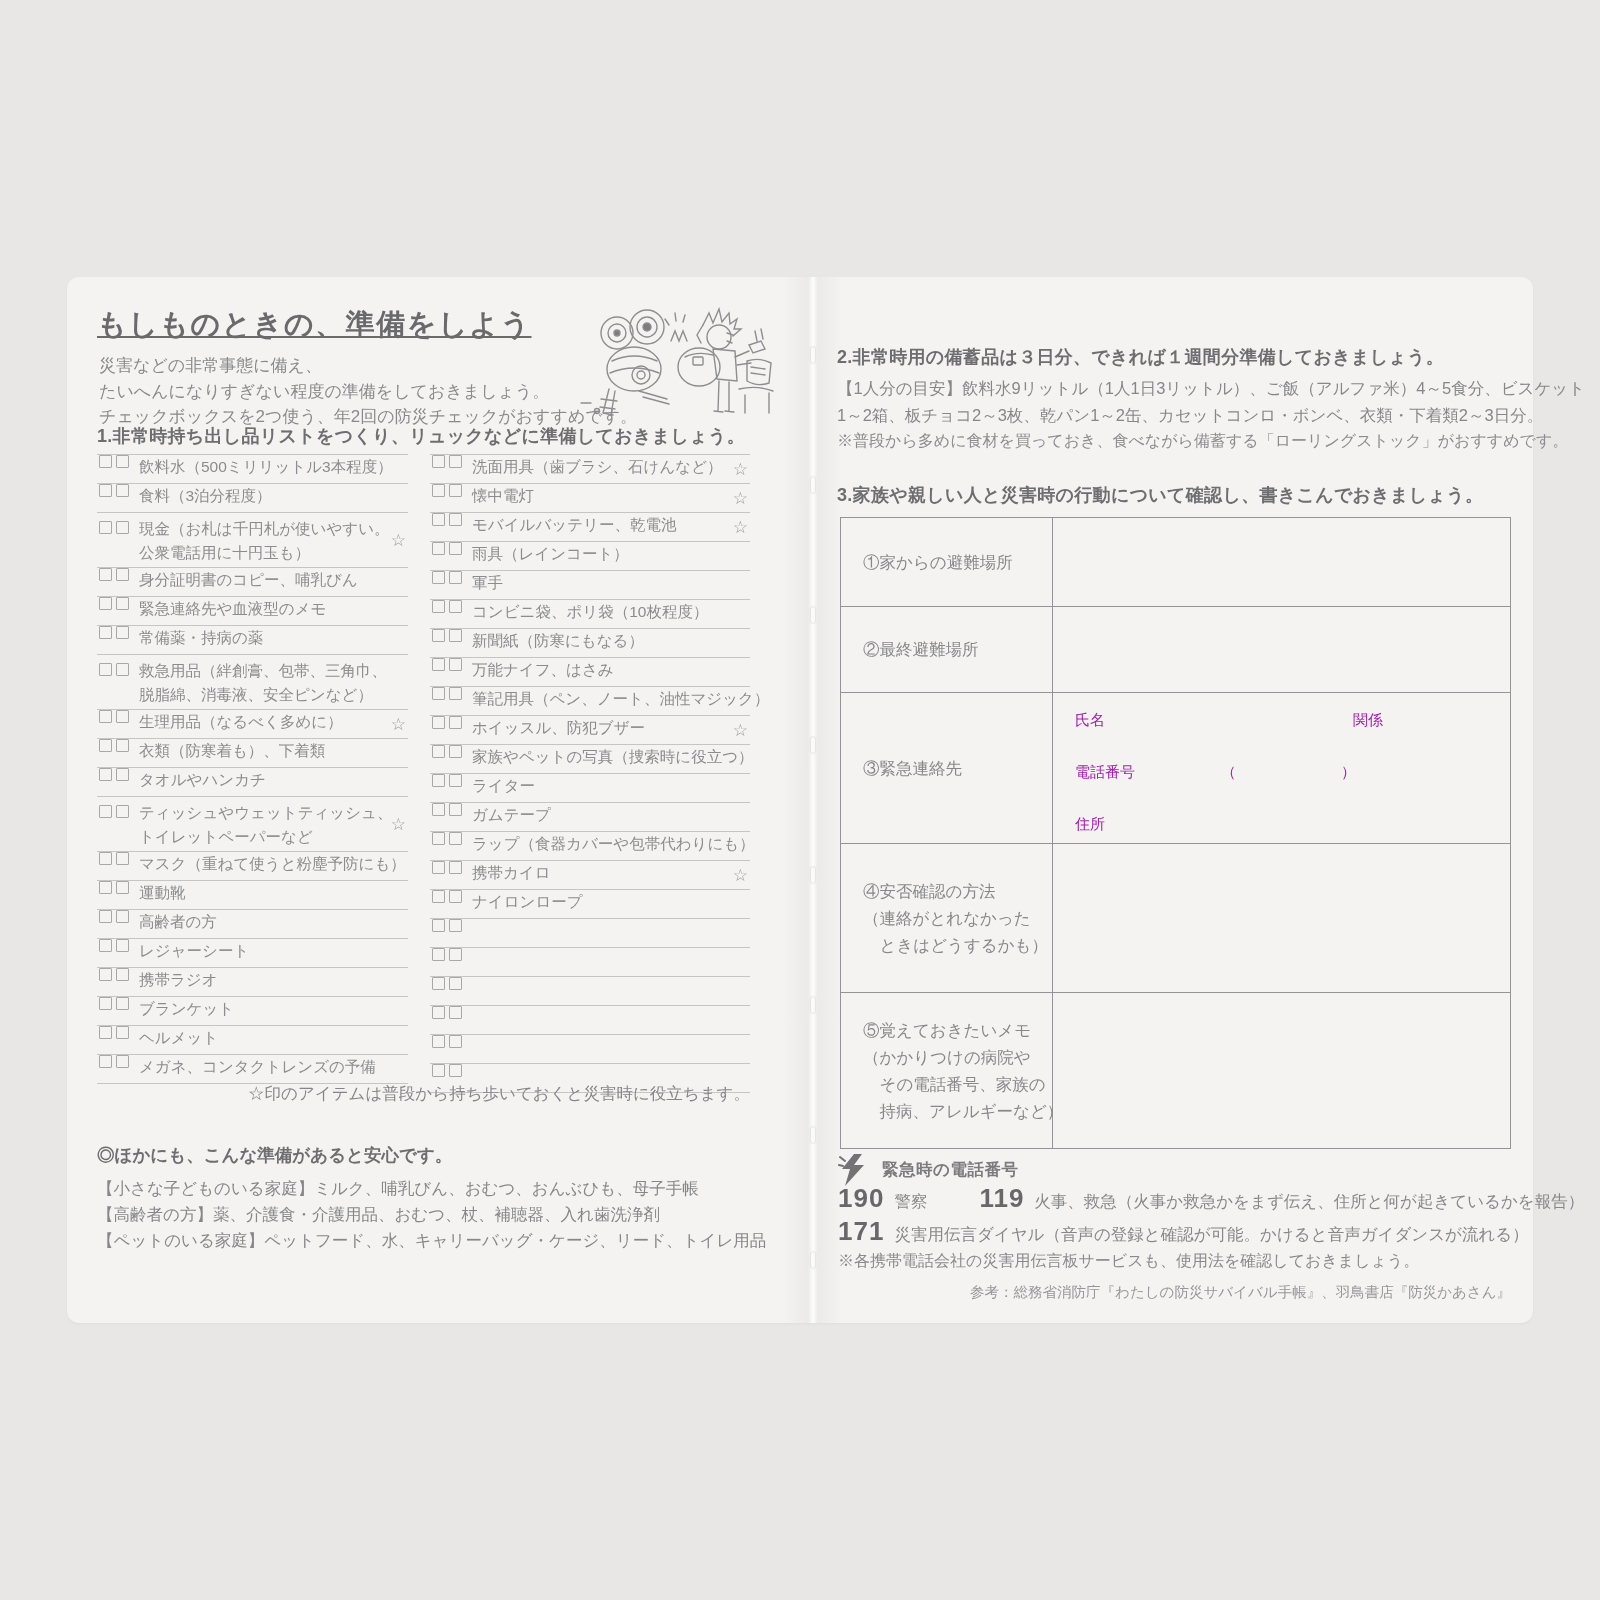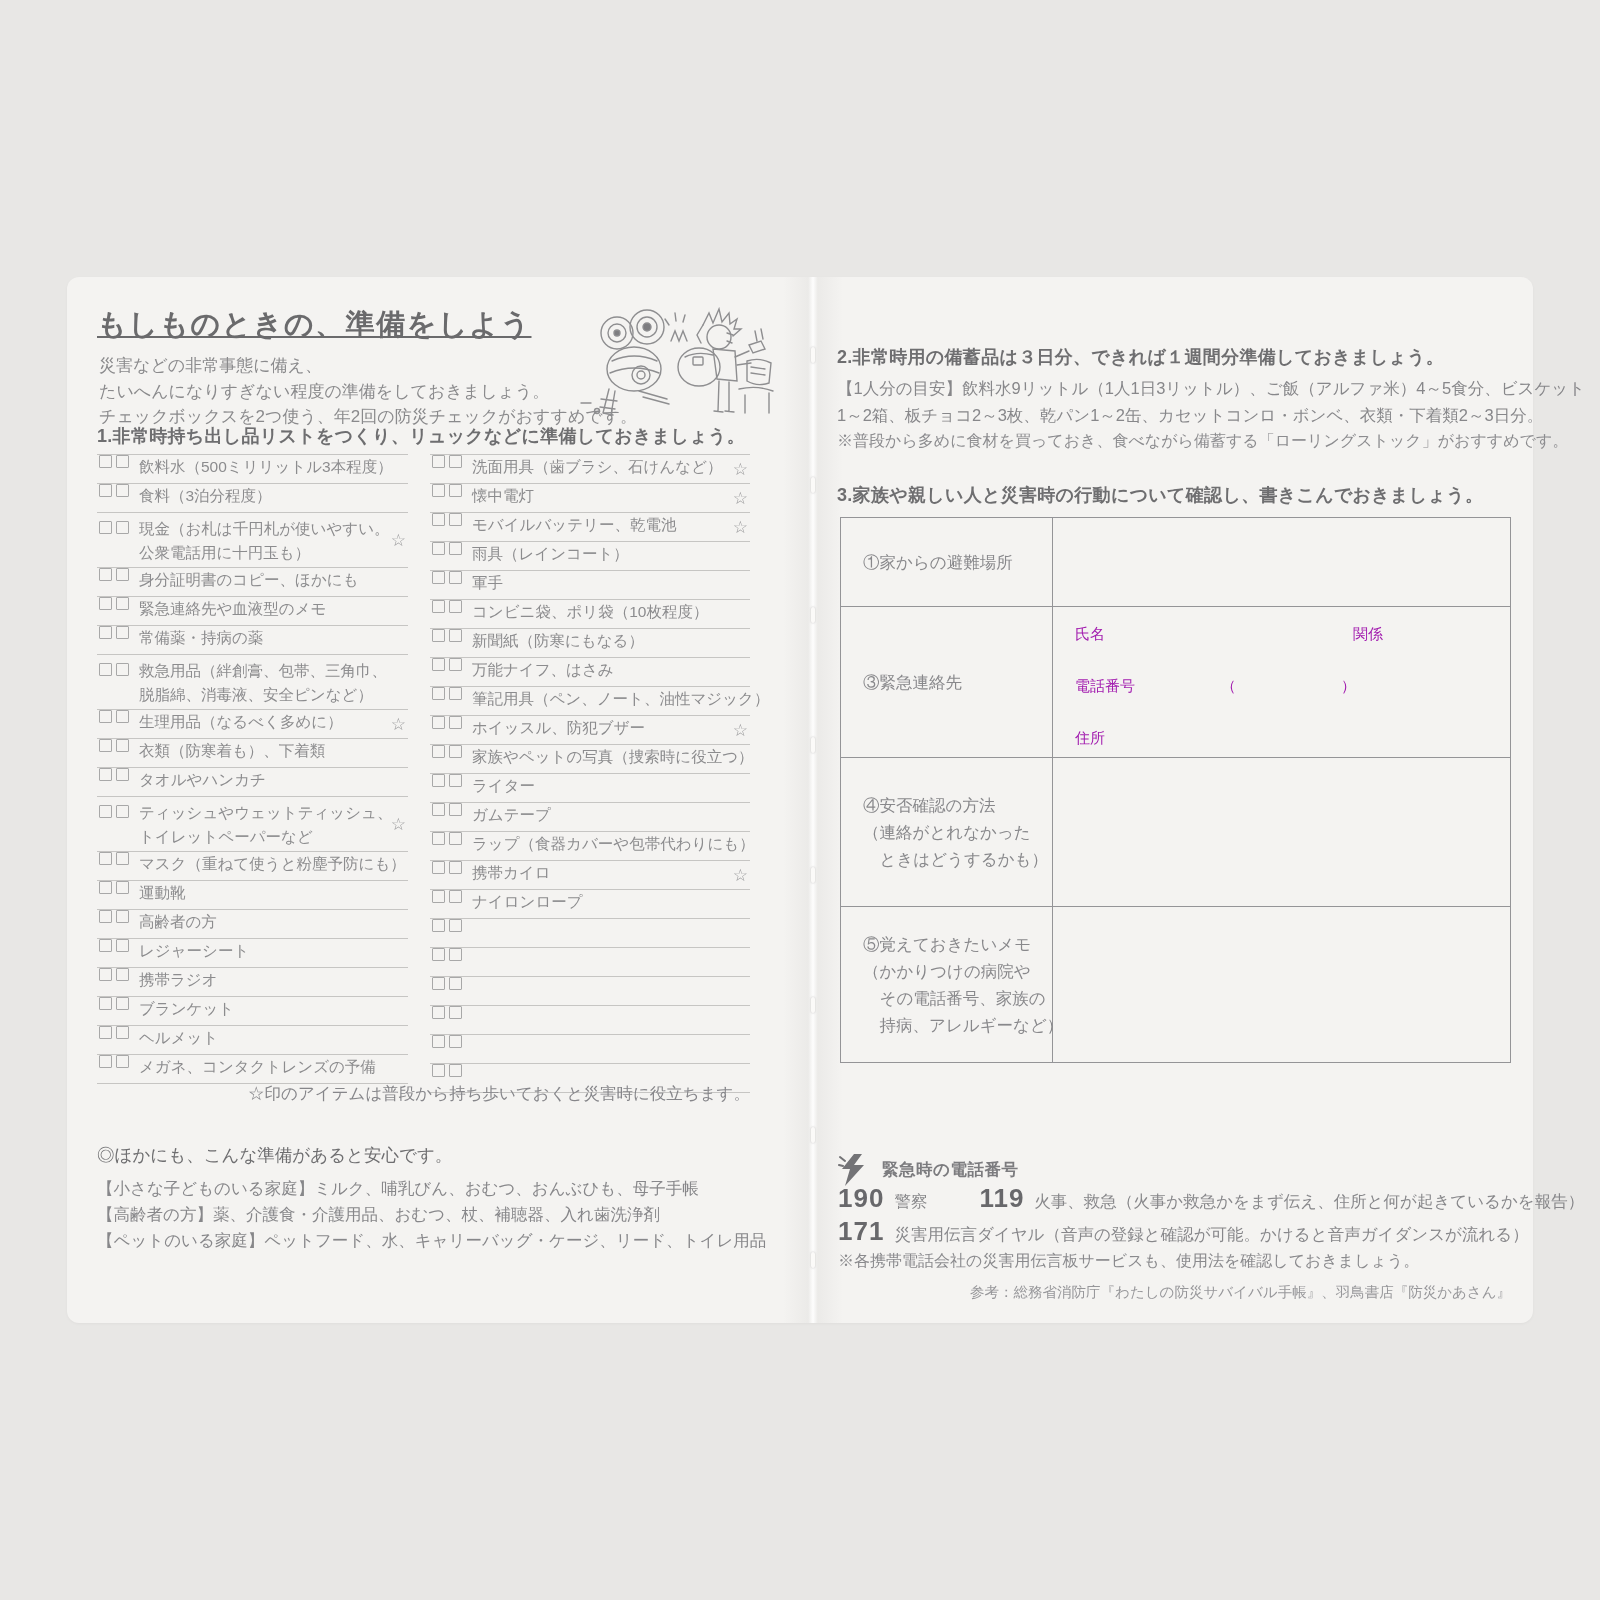--- a/index.html
+++ b/index.html
@@ -46,21 +46,21 @@
   .row.double{height:54px;align-items:flex-start;}
   .row.double .cbs{margin-top:8px;}
   .cbs{display:flex;gap:4px;margin:0 10px 0 2px;flex:none;}
   .cb{width:13px;height:13px;border:1.5px solid #a8a8a8;border-radius:1px;box-sizing:border-box;background:transparent;}
   .lines{display:flex;flex-direction:column;padding-top:0;}
   .row.double .lines{padding-top:4px;}
   .lbl{font-size:15.5px;color:#8c8c8e;line-height:24px;white-space:nowrap;}
   .star{position:absolute;right:2px;top:50%;transform:translateY(-50%);font-size:17px;color:#9a9a9c;}
 
   .star-note{position:absolute;left:30px;top:806px;width:653px;text-align:right;font-size:16.5px;color:#86868a;white-space:nowrap;}
-  .extra-head{position:absolute;left:30px;top:866px;font-size:17.5px;font-weight:normal;color:#6e6e70;white-space:nowrap;}
+  .extra-head{position:absolute;left:30px;top:866px;font-size:17.5px;font-weight:bold;color:#6e6e70;white-space:nowrap;}
   .extra{position:absolute;left:30px;top:898px;font-size:16.5px;color:#87878a;line-height:26px;white-space:nowrap;}
 
   
   .s2-head{position:absolute;left:37px;top:68px;}
   .s2-body{position:absolute;left:37px;top:98px;font-size:16.5px;color:#87878a;line-height:26.5px;white-space:nowrap;}
   .s2-body .sub{font-size:16px;color:#8c8c8f;}
   .s3-head{position:absolute;left:37px;top:206px;}
 
   .btable{position:absolute;left:40px;top:240px;width:671px;border:1.5px solid #949497;box-sizing:border-box;}
   .trow{display:flex;border-bottom:1.5px solid #949497;}
@@ -173,21 +173,21 @@
               <span class="lbl">公衆電話用に十円玉も）</span>
             </span>
             <span class="star">☆</span>
           </div>
           <div class="row">
             <span class="cbs">
               <span class="cb"></span>
               <span class="cb"></span>
             </span>
             <span class="lines">
-              <span class="lbl">身分証明書のコピー、ほかにも</span>
+              <span class="lbl">身分証明書のコピー、哺乳びん</span>
             </span>
           </div>
           <div class="row">
             <span class="cbs">
               <span class="cb"></span>
               <span class="cb"></span>
             </span>
             <span class="lines">
               <span class="lbl">緊急連絡先や血液型のメモ</span>
             </span>
@@ -534,20 +534,26 @@
       <div>1～2箱、板チョコ2～3枚、乾パン1～2缶、カセットコンロ・ボンベ、衣類・下着類2～3日分。</div>
       <div class="sub">※普段から多めに食材を買っておき、食べながら備蓄する「ローリングストック」がおすすめです。</div>
     </div>
 
     <div class="s-head s3-head">3.家族や親しい人と災害時の行動について確認し、書きこんでおきましょう。</div>
 
     <div class="btable" id="btable">
         <div class="trow" style="height: 88px;">
           <div class="tlabel">
             <div class="tl">①家からの避難場所</div>
+          </div>
+          <div class="tvalue"></div>
+        </div>
+        <div class="trow" style="height: 85px;">
+          <div class="tlabel">
+            <div class="tl">②最終避難場所</div>
           </div>
           <div class="tvalue"></div>
         </div>
         <div class="trow" style="height: 150px;">
           <div class="tlabel">
             <div class="tl">③緊急連絡先</div>
           </div>
           <div class="tvalue">
             <span class="fline" style="left: 22px; top: 18px;">氏名</span>
             <span class="fline" style="left: 300px; top: 18px;">関係</span>

